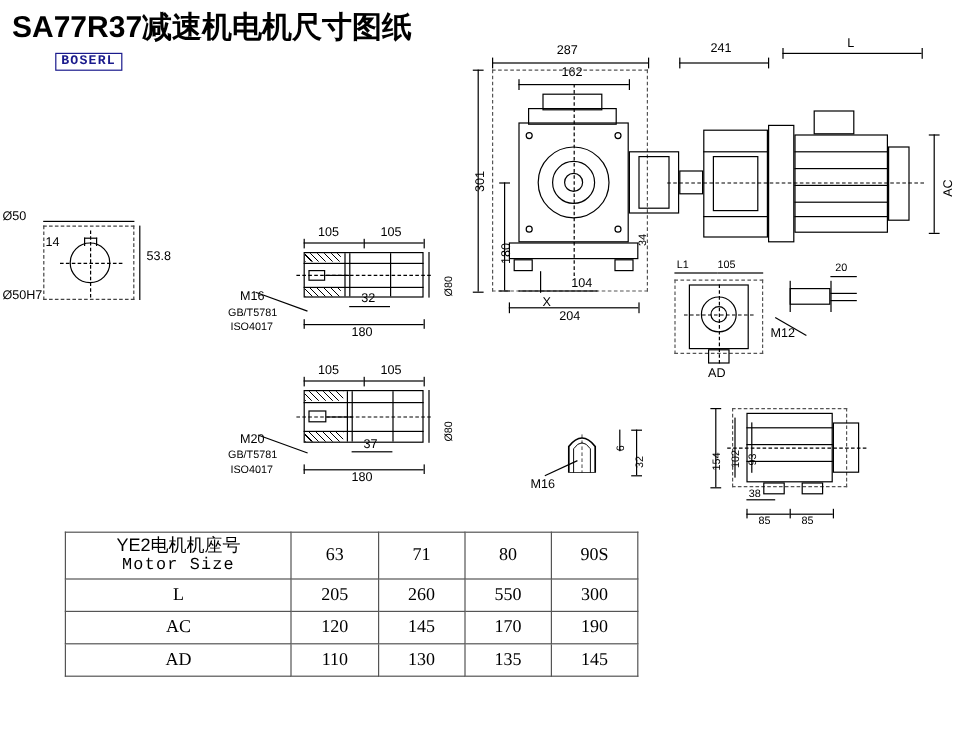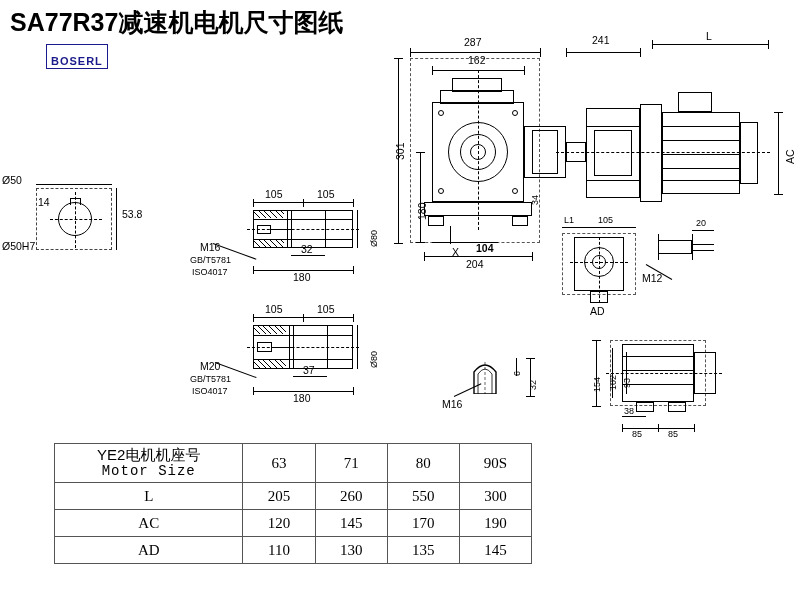--- a/index.html
+++ b/index.html
@@ -34,22 +34,22 @@
   }
 
   
   #logo {
     left: 46px; top: 44px;
     border: 1px solid #1a1a8c;
     color: #1a1a8c;
     font-size: 11px;
     font-weight: bold;
     letter-spacing: 1px;
-    padding: 10px 4px 1px 4px;
-    font-family: Liberation Sans, sans-serif;
+    padding: 0 4px 1px 4px;
+    font-family: Liberation Mono, monospace;
   }
 
   
   .hl { position: absolute; height: 0; border-top: 1px solid #000; }
   .vl { position: absolute; width: 0; border-left: 1px solid #000; }
   .box { position: absolute; border: 1px solid #000; box-sizing: border-box; }
   .box2 { position: absolute; border: 1.4px solid #000; box-sizing: border-box; }
   .dimtxt {
     position: absolute;
     font-size: 10.5px;
@@ -297,21 +297,21 @@
 
     <div class="vl" style="left:398px; top:82px; height:82px;"></div>
     <div class="hl" style="left:394px; top:82px; width:9px;"></div>
     <div class="hl" style="left:394px; top:164px; width:9px;"></div>
     <div class="dimtxt rot90" style="left:404px; top:134px;">AC</div>
 
     <div class="dimtxt" style="left:72px; top:216px;">X</div>
     <div class="vl" style="left:70px; top:196px; height:18px;"></div>
 
     <div class="hl" style="left:52px; top:212px; width:66px;"></div>
-    <div class="dimtxt" style="left:96px; top:212px;font-weight:bold;">104</div>
+    <div class="dimtxt" style="left:96px; top:200px;">104</div>
 
     <div class="hl" style="left:44px; top:226px; width:108px;"></div>
     <div class="vl" style="left:44px; top:222px; height:9px;"></div>
     <div class="vl" style="left:152px; top:222px; height:9px;"></div>
     <div class="dimtxt" style="left:86px; top:228px;">204</div>
   </div>
 
   <div class="abs" style="left:550px; top:215px; width:110px; height:110px;">
     <div class="box" style="left:12px; top:18px; width:74px; height:62px; border-style:dashed; border-color:#555;"></div>
     <div class="box2" style="left:24px; top:22px; width:50px; height:54px;"></div>

